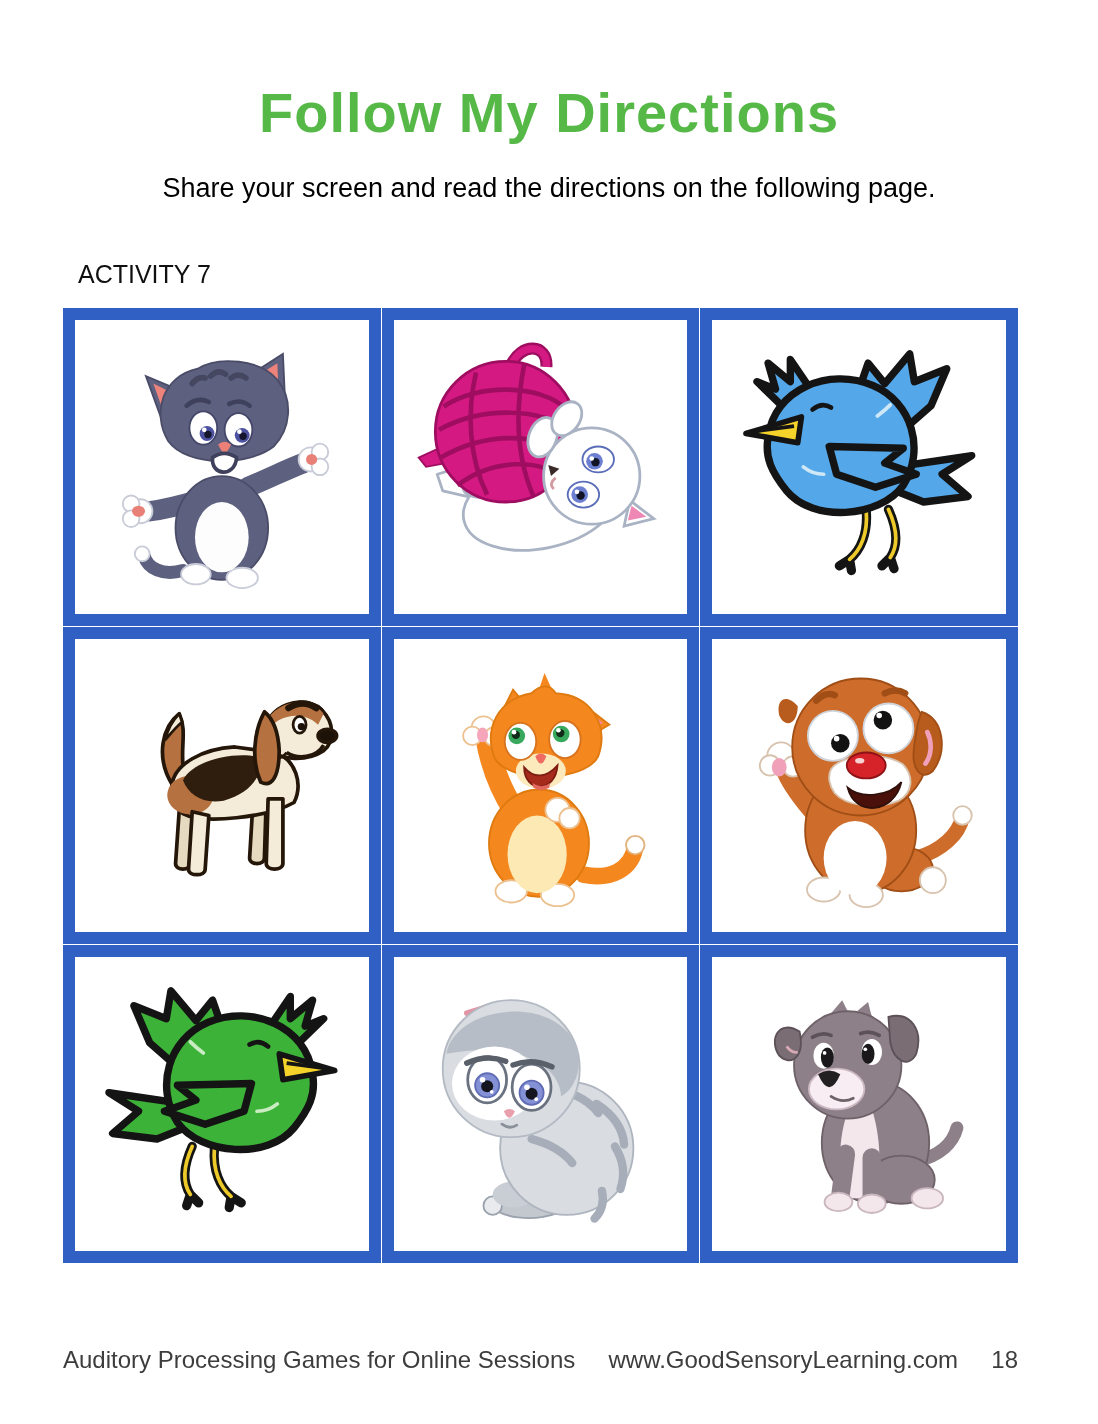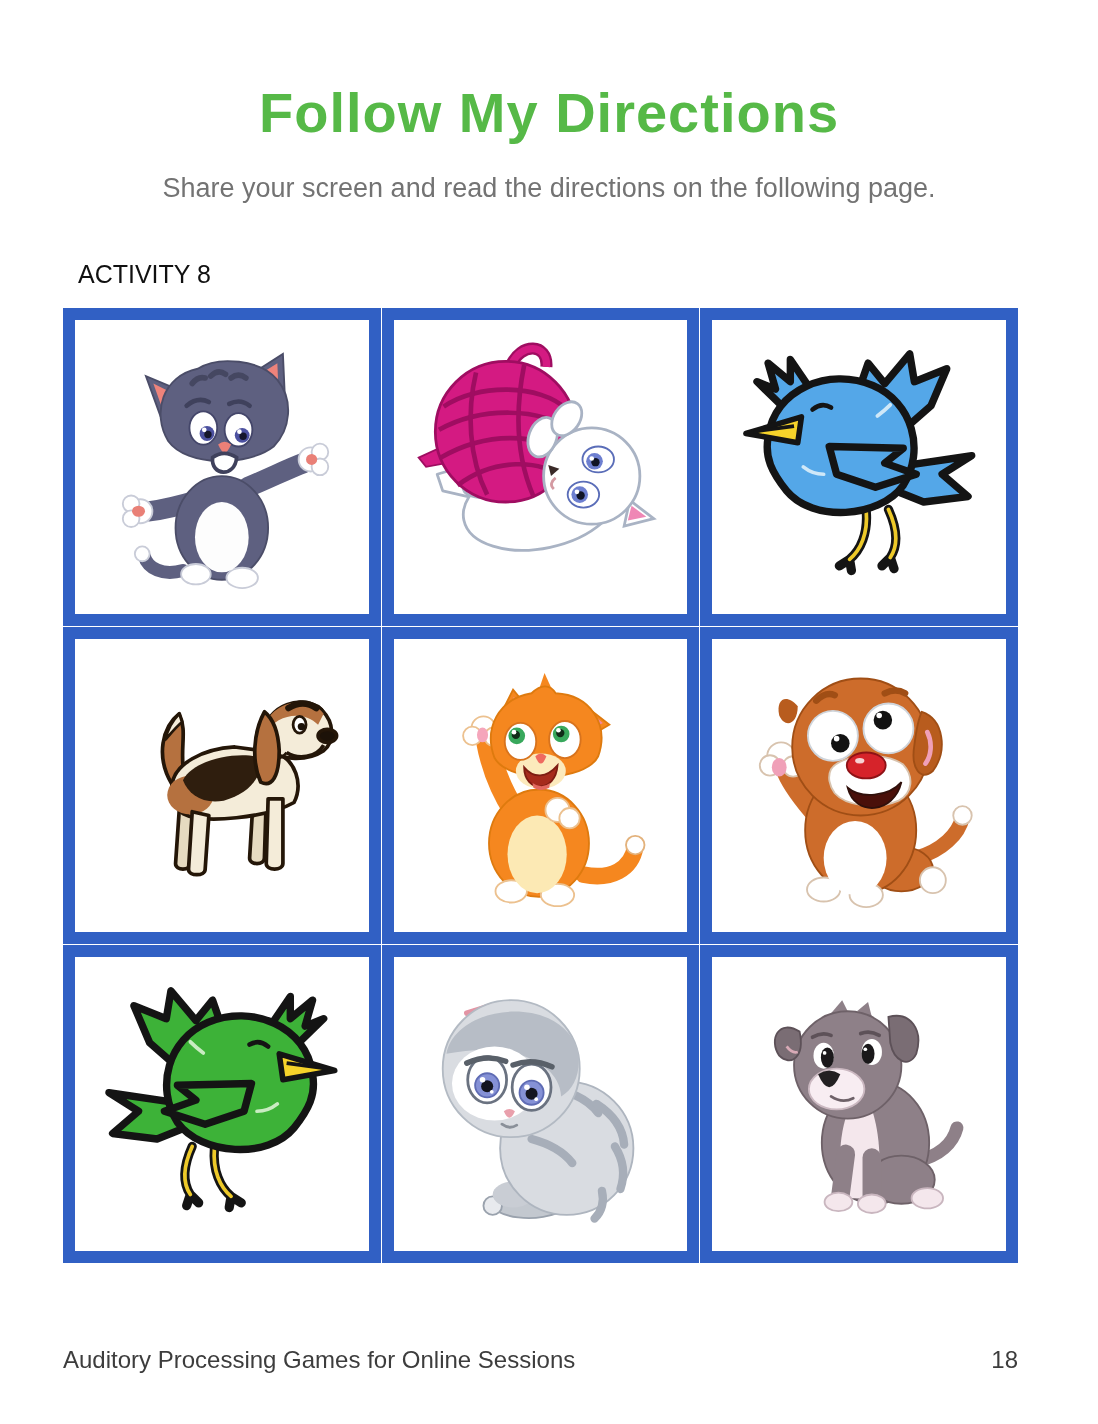--- a/index.html
+++ b/index.html
@@ -20,21 +20,21 @@
     text-align:center;
     font-size:56px;
     font-weight:800;
     letter-spacing:1px;
     color:var(--green);
   }
   .subtitle{
     margin-top:28px;
     text-align:center;
     font-size:27px;
-    color:#737373;
+    color:#000000;
   }
   .activity{
     position:absolute;
     left:78px;top:260px;
     font-size:25px;
     color:#101010;
   }
   .grid{
     position:absolute;
     left:63px;top:308px;
@@ -63,21 +63,21 @@
     color:#3d3d3d;
   }
 </style>
 </head>
 <body>
 
 <div class="page">
 
   <div class="title">Follow My Directions</div>
   <div class="subtitle">Share your screen and read the directions on the following page.</div>
-  <div class="activity">ACTIVITY 8</div>
+  <div class="activity">ACTIVITY 7</div>
 
   <div class="grid">
 
     <div class="cell" aria-label="Gray kitten waving with arms out">
       <svg viewBox="0 0 300 300">
         <path d="M108,262 C86,268 70,260 66,246" stroke="#5e6080" stroke-width="14" fill="none" stroke-linecap="round"></path>
         <circle cx="64" cy="244" r="8" fill="#fff" stroke="#c9ccd8" stroke-width="2"></circle>
         <path d="M124,186 C104,192 86,196 72,198" stroke="#5e6080" stroke-width="22" fill="none" stroke-linecap="round"></path>
         <path d="M178,172 C202,162 222,152 238,146" stroke="#5e6080" stroke-width="22" fill="none" stroke-linecap="round"></path>
         <ellipse cx="150" cy="216" rx="50" ry="56" fill="#5e6080" stroke="#4b4d68" stroke-width="2"></ellipse>
@@ -380,16 +380,17 @@
           <path d="M100,78 q10,-6 20,-2"></path>
             <path d="M152,74 q10,-4 20,2"></path>
         </g>
       </svg>
     </div>
 
   </div>
 
   <div class="footer">
     <span>Auditory Processing Games for Online Sessions</span>
+    <span>www.GoodSensoryLearning.com</span>
     <span>18</span>
   </div>
 
 </div>
 
 </body></html>

